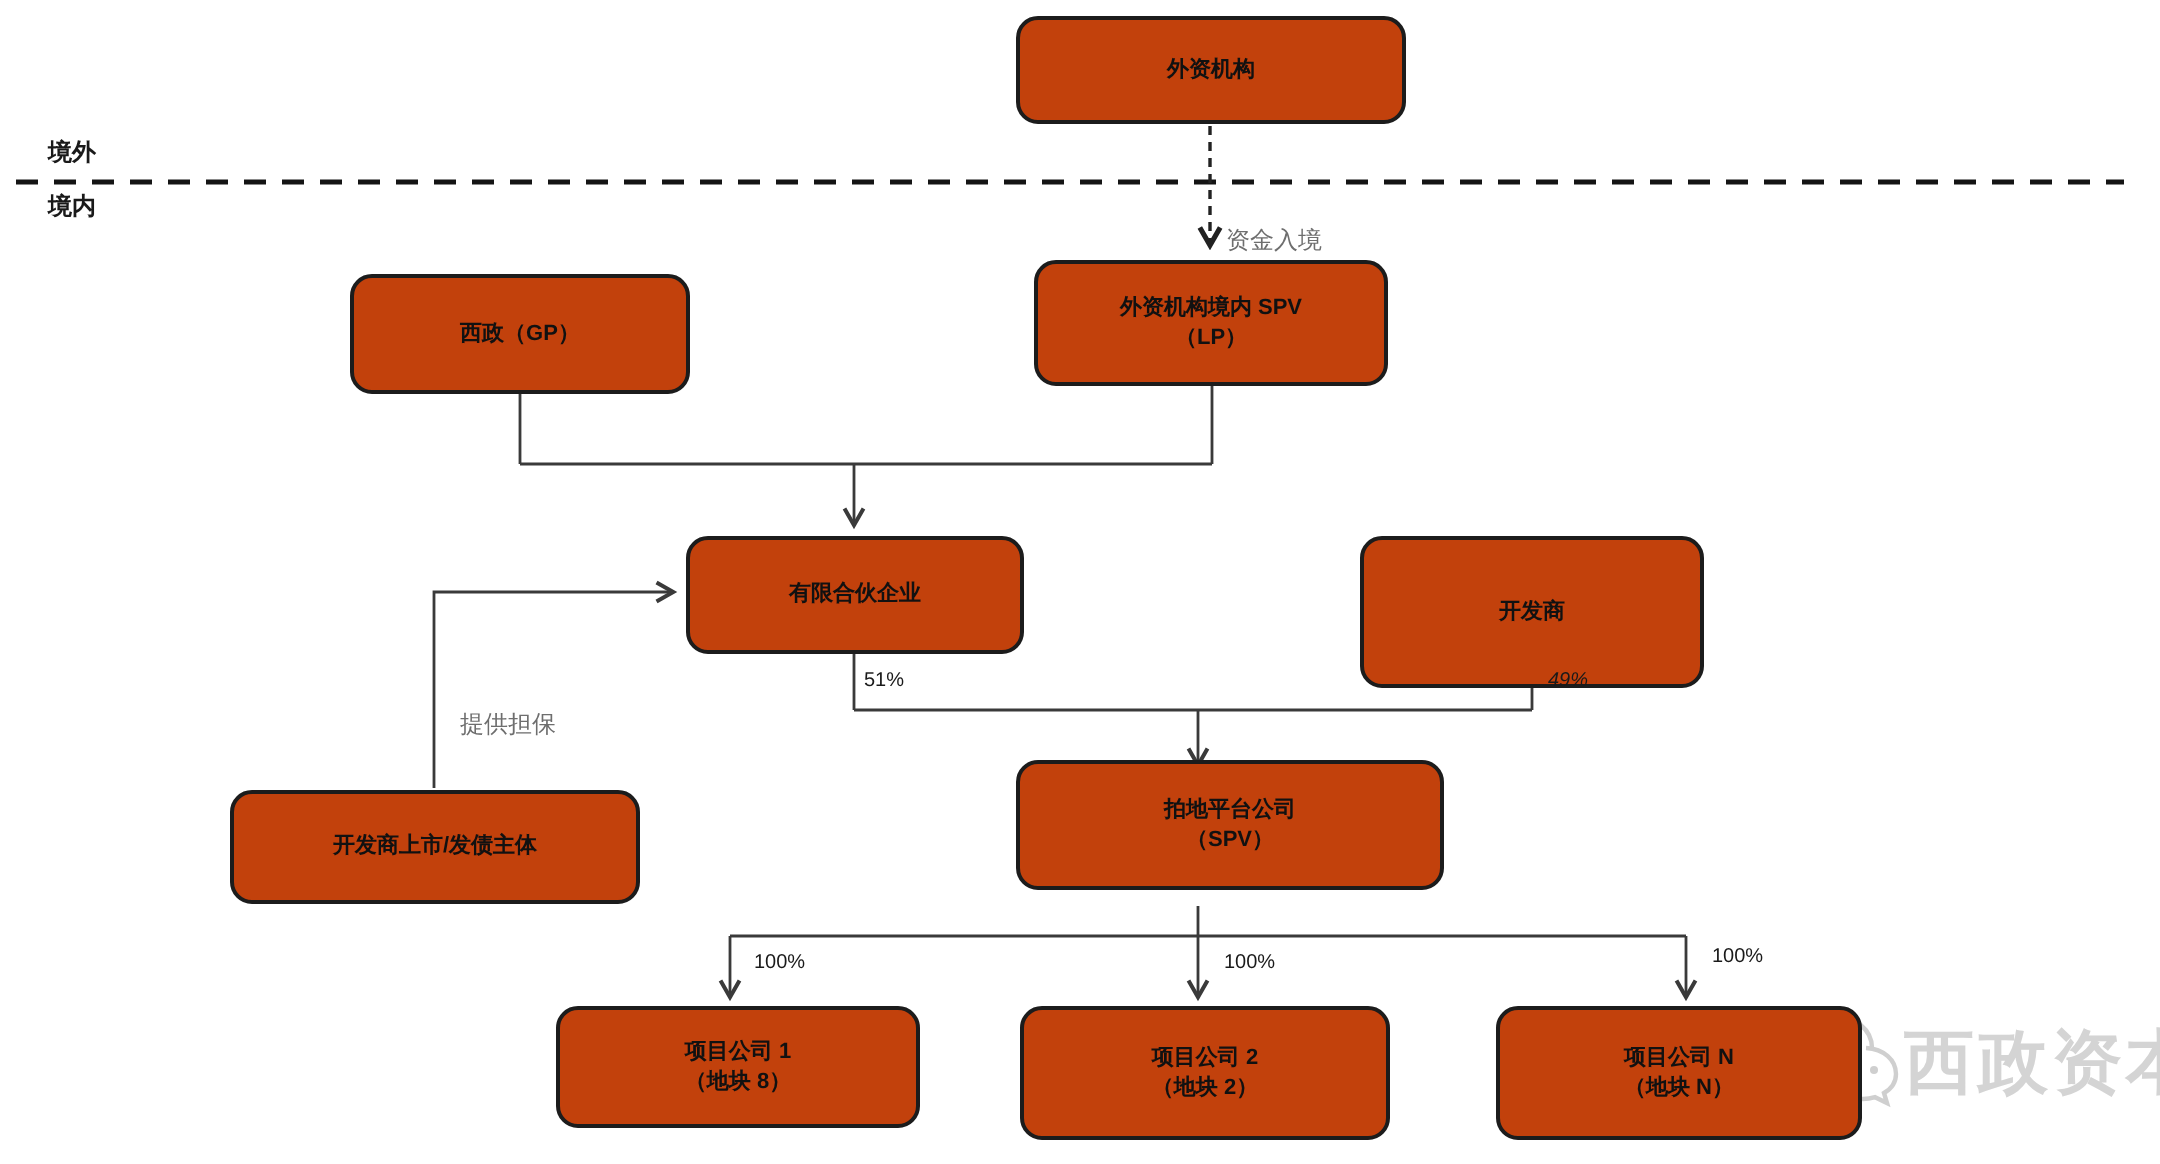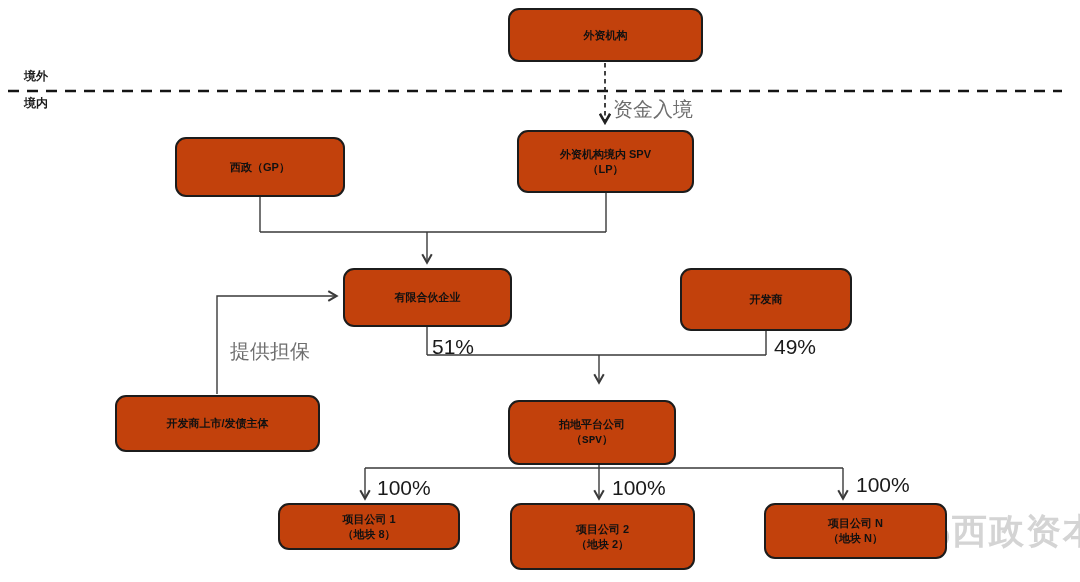--- a/index.html
+++ b/index.html
@@ -19,25 +19,25 @@
     display:flex;flex-direction:column;
     align-items:center;justify-content:center;
     font-weight:bold;color:#111;
     font-size:11px;line-height:1.35;
     text-align:center;
     box-sizing:border-box;
     z-index:2;
   }
   .lbl{
     position:absolute;
-    font-size:21px;color:#1a1a1a;
+    font-size:10px;color:#1a1a1a;
     white-space:nowrap;z-index:3;
   }
   .lbl.bold{font-weight:bold;font-size:12px;}
-  .lbl.muted{color:#6e6e6e;font-size:20px;}
+  .lbl.muted{color:#6e6e6e;font-size:12px;margin-top:16px;}
   .watermark{
     position:absolute;left:952px;top:508px;
     font-size:35px;font-weight:bold;
     color:#d4d4d4;letter-spacing:2px;
     z-index:1;white-space:nowrap;
   }
   .wm-icon{position:absolute;left:890px;top:500px;z-index:1;}
 </style>
 </head>
 <body>
@@ -85,52 +85,52 @@
 
   <div class="node" style="left:517px;top:130px;width:177px;height:63px;">
     <span>外资机构境内 SPV</span>
     <span>（LP）</span>
   </div>
 
   <div class="node" style="left:343px;top:268px;width:169px;height:59px;">
     <span>有限合伙企业</span>
   </div>
 
-  <div class="node" style="left:680px;top:268px;width:172px;height:63px;">
+  <div class="node" style="left:680px;top:268px;width:172px;height:76px;">
     <span>开发商</span>
   </div>
 
   <div class="node" style="left:115px;top:395px;width:205px;height:57px;">
     <span>开发商上市/发债主体</span>
   </div>
 
-  <div class="node" style="left:508px;top:400px;width:168px;height:65px;font-family:Liberation Mono, monospace;">
+  <div class="node" style="left:508px;top:380px;width:214px;height:65px;">
     <span>拍地平台公司</span>
     <span>（SPV）</span>
   </div>
 
-  <div class="node" style="left:278px;top:503px;width:182px;height:47px;">
+  <div class="node" style="left:278px;top:503px;width:182px;height:61px;">
     <span>项目公司 1</span>
     <span>（地块 8）</span>
   </div>
 
   <div class="node" style="left:510px;top:503px;width:185px;height:67px;">
     <span>项目公司 2</span>
     <span>（地块 2）</span>
   </div>
 
-  <div class="node" style="left:764px;top:503px;width:183px;height:56px;align-items:center;">
+  <div class="node" style="left:748px;top:503px;width:183px;height:67px;align-items:center;">
     <span>项目公司 N</span>
     <span>（地块 N）</span>
   </div>
 
   <div class="lbl muted" style="left:613px;top:96px;">资金入境</div>
   <div class="lbl muted" style="left:230px;top:338px;">提供担保</div>
   <div class="lbl" style="left:432px;top:335px;">51%</div>
-  <div class="lbl" style="left:774px;top:335px;">49%</div>
+  <div class="lbl" style="left:774px;top:335px;font-style:italic;">49%</div>
   <div class="lbl" style="left:377px;top:476px;">100%</div>
   <div class="lbl" style="left:612px;top:476px;">100%</div>
   <div class="lbl" style="left:856px;top:473px;">100%</div>
 
   <svg class="wm-icon" width="62" height="62" viewBox="0 0 62 62">
     <g fill="#ffffff" stroke="#cfcfcf" stroke-width="2.2">
       <path d="M26,8 C14,8 6,15 6,24 C6,29 9,33 13,36 L11,42 L18,39 C20.5,39.8 23,40 26,40 C38,40 46,33 46,24 C46,15 38,8 26,8 Z"></path>
       <path d="M43,24 C52,24.5 58,30 58,37 C58,41 55.5,44.5 52,46.5 L53.5,51.5 L47.5,48.6 C45.5,49.2 43.5,49.5 41.5,49.5 C32,49.5 25,44 25,37"></path>
     </g>
     <g fill="#cfcfcf">

